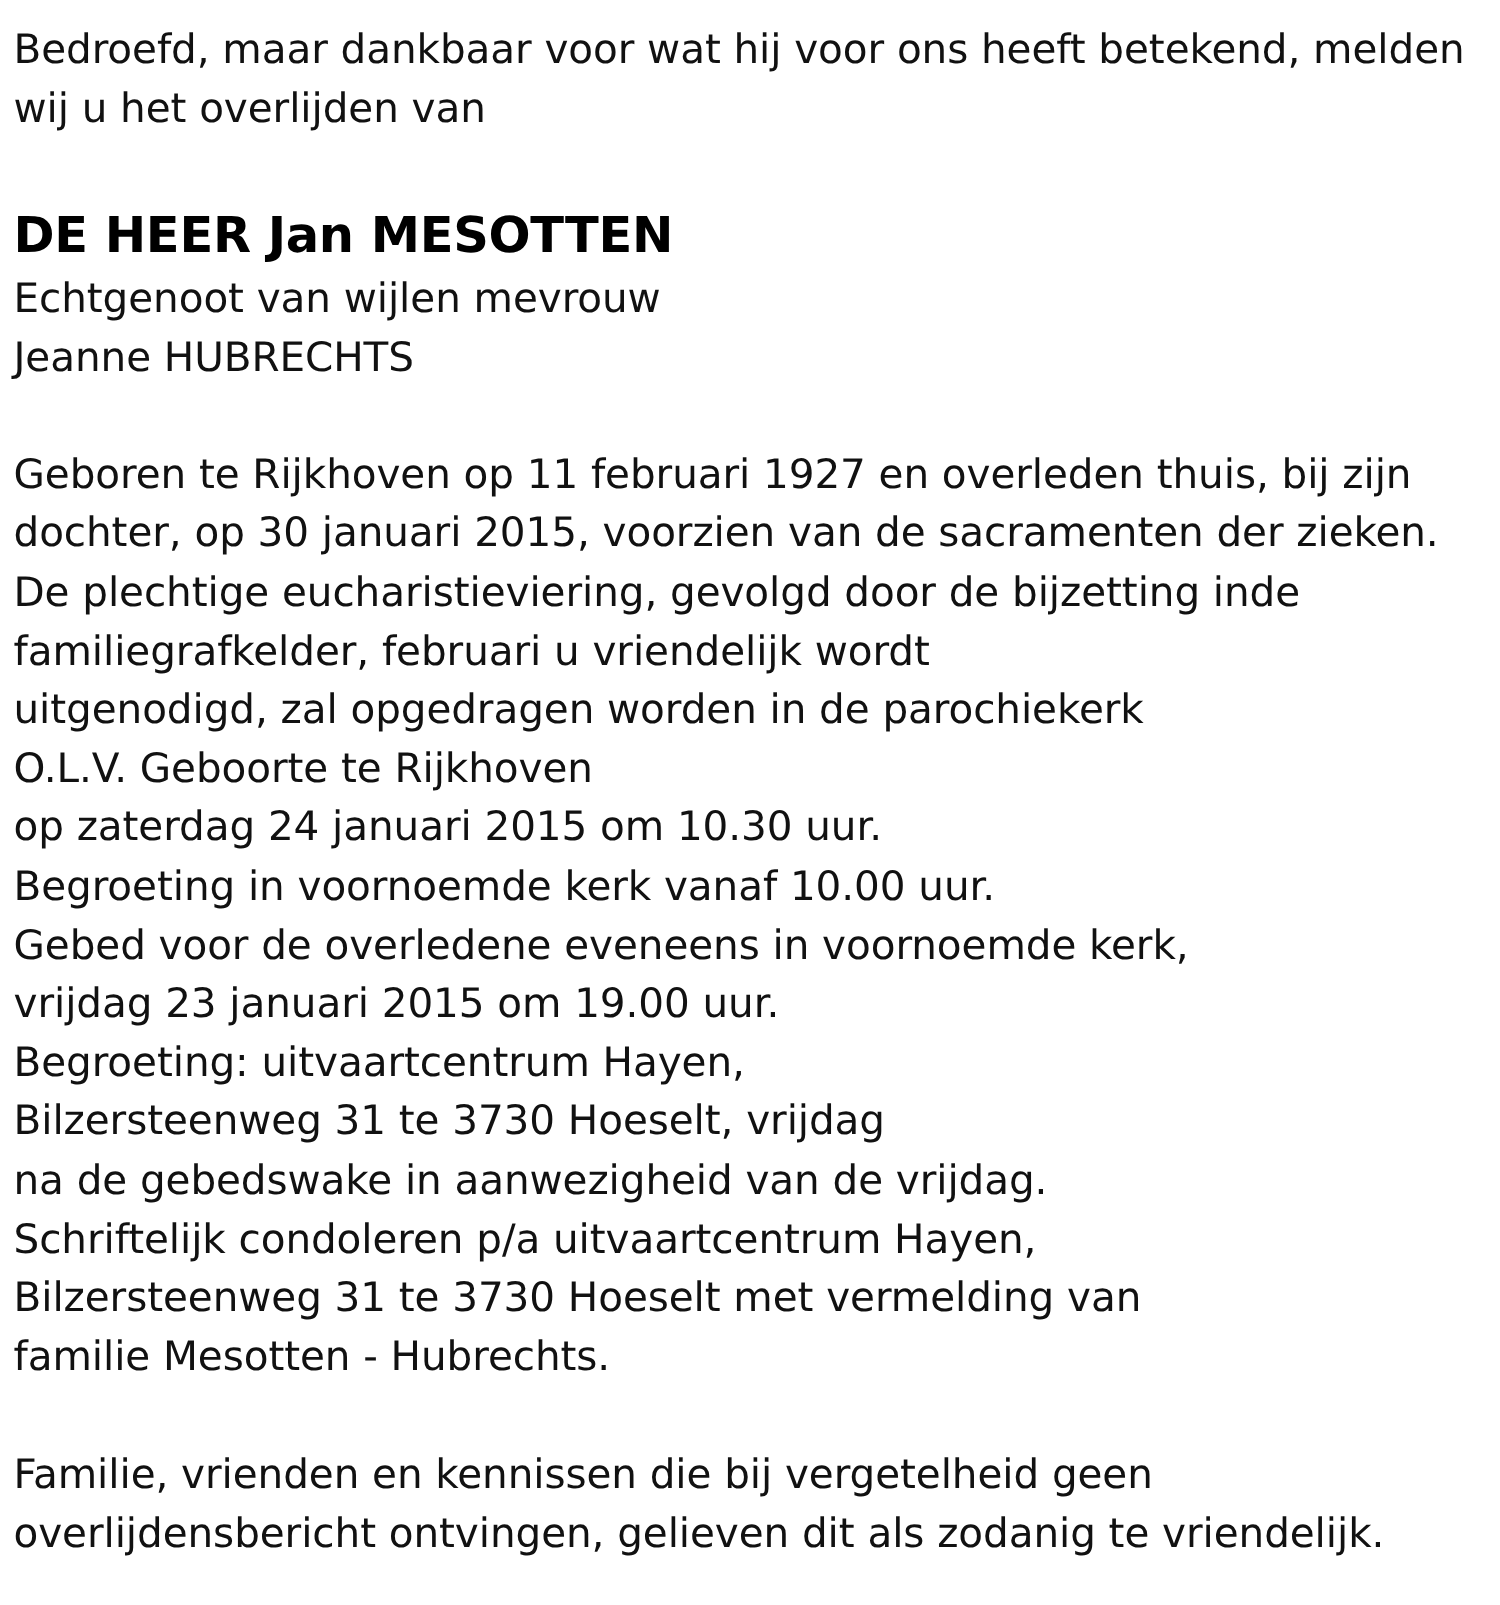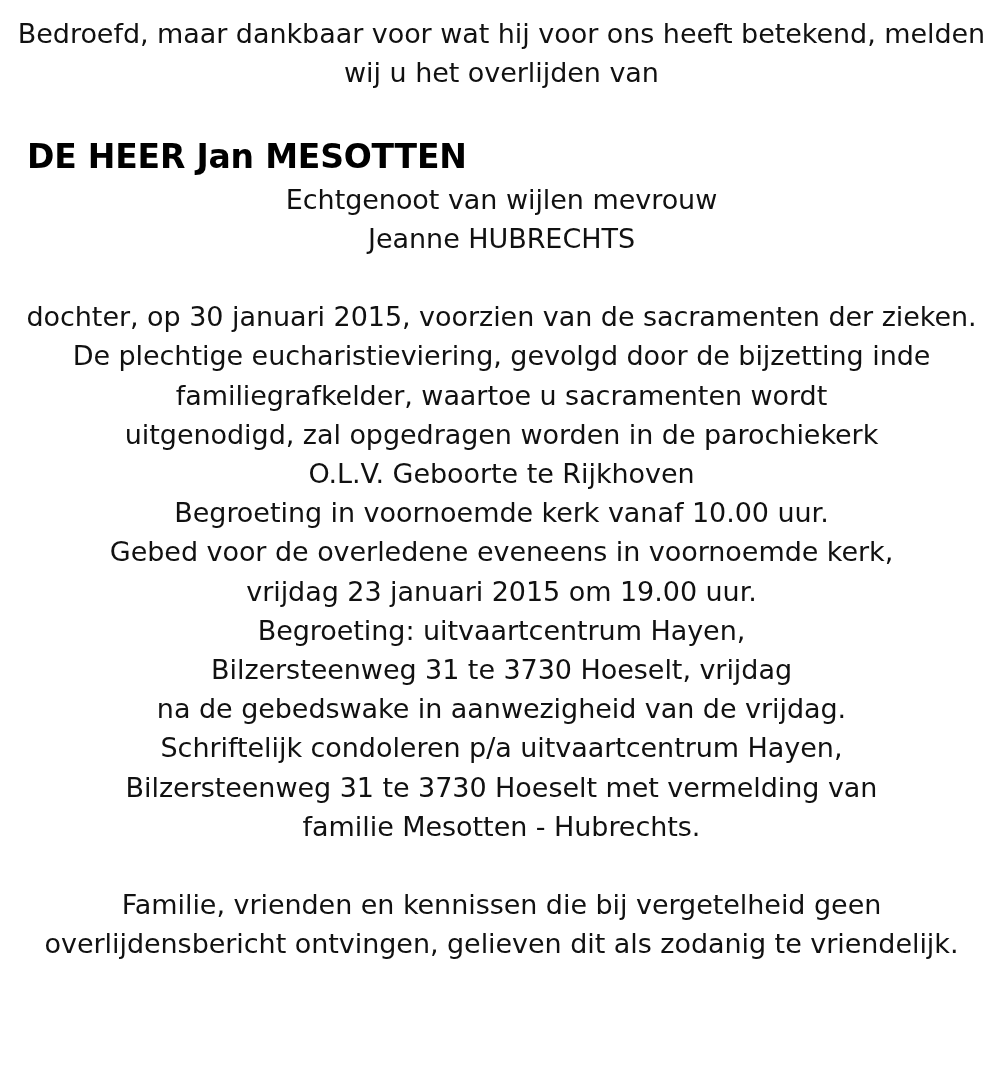--- a/index.html
+++ b/index.html
@@ -23,37 +23,35 @@
     padding: 14px 6px 0 9px;
   }
 
   .line {
     font-size: 27px;
     line-height: 39.2px;
     font-weight: 400;
     letter-spacing: -0.05px;
     white-space: pre;
     color: #111111;
-    text-align: center;
   }
 
   .line.spacer {
     height: 39.2px;
     line-height: 39.2px;
   }
 
   .deceased-name {
     font-size: 33px;
     line-height: 46px;
     font-weight: 700;
     letter-spacing: -0.2px;
     white-space: pre;
     color: #000000;
     margin-top: 2px;
-    margin-left: 18px;
   }
 
   .block {
     display: block;
   }
 </style>
 </head>
 <body>
 
 <div class="notice">
@@ -67,25 +65,27 @@
 
   <div class="block">
     <div class="deceased-name">DE HEER Jan MESOTTEN</div>
     <div class="line">Echtgenoot van wijlen mevrouw</div>
     <div class="line">Jeanne HUBRECHTS</div>
   </div>
 
   <div class="line spacer">&nbsp;</div>
 
   <div class="block">
+    <div class="line">Geboren te Rijkhoven op 11 februari 1927 en overleden thuis, bij zijn</div>
     <div class="line">dochter, op 30 januari 2015, voorzien van de sacramenten der zieken.</div>
     <div class="line">De plechtige eucharistieviering, gevolgd door de bijzetting inde</div>
-    <div class="line">familiegrafkelder, waartoe u sacramenten wordt</div>
+    <div class="line">familiegrafkelder, februari u vriendelijk wordt</div>
     <div class="line">uitgenodigd, zal opgedragen worden in de parochiekerk</div>
     <div class="line">O.L.V. Geboorte te Rijkhoven</div>
+    <div class="line">op zaterdag 24 januari 2015 om 10.30 uur.</div>
     <div class="line">Begroeting in voornoemde kerk vanaf 10.00 uur.</div>
     <div class="line">Gebed voor de overledene eveneens in voornoemde kerk,</div>
     <div class="line">vrijdag 23 januari 2015 om 19.00 uur.</div>
     <div class="line">Begroeting: uitvaartcentrum Hayen,</div>
     <div class="line">Bilzersteenweg 31 te 3730 Hoeselt, vrijdag</div>
     <div class="line">na de gebedswake in aanwezigheid van de vrijdag.</div>
     <div class="line">Schriftelijk condoleren p/a uitvaartcentrum Hayen,</div>
     <div class="line">Bilzersteenweg 31 te 3730 Hoeselt met vermelding van</div>
     <div class="line">familie Mesotten - Hubrechts.</div>
   </div>

